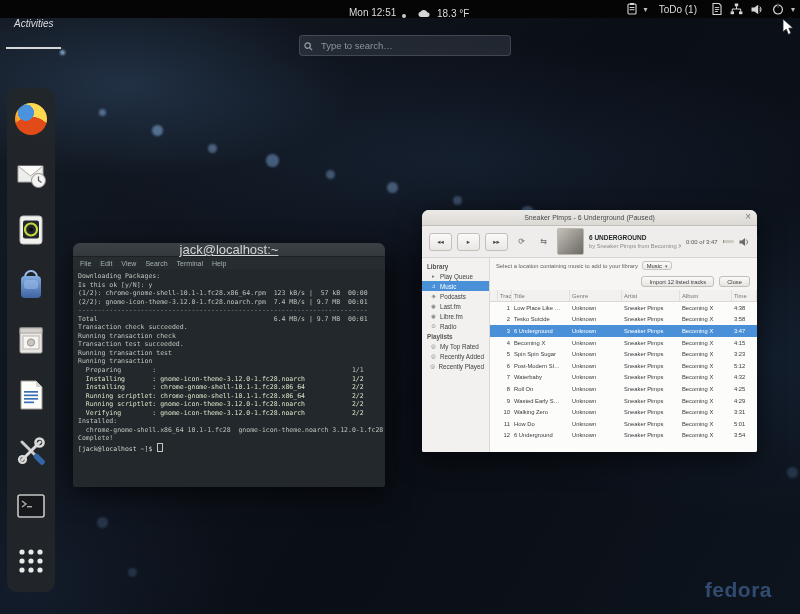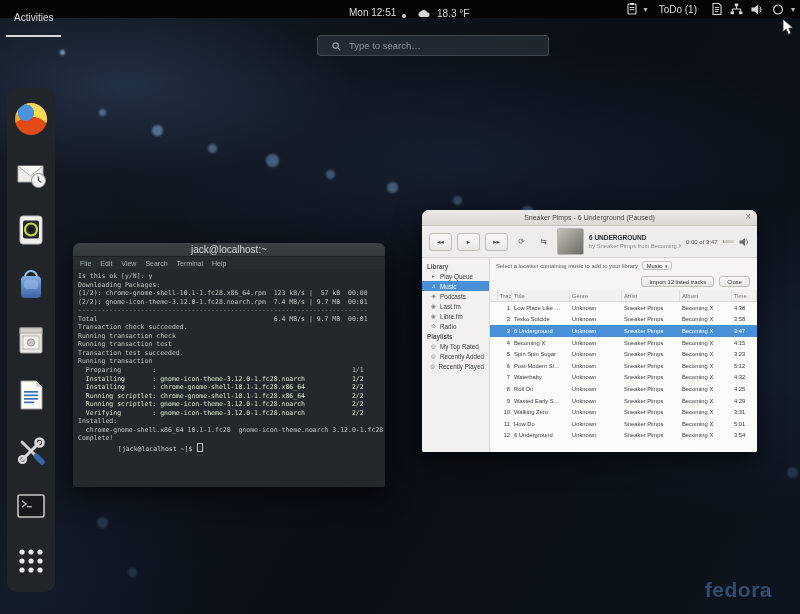--- a/index.html
+++ b/index.html
@@ -25,34 +25,34 @@
       690px 186px 0 2px rgba(150,190,240,.28),750px 190px 0 4px rgba(130,175,230,.3),
       18px 420px 0 2px rgba(120,165,220,.25), 40px 470px 0 3px rgba(120,165,220,.22),
       70px 520px 0 2px rgba(120,165,220,.2), 730px 420px 0 3px rgba(120,165,220,.22),
       762px 470px 0 2px rgba(120,165,220,.2);}
   #watermark{position:absolute;right:28px;bottom:12px;font-size:21px;font-weight:bold;
     color:rgba(95,145,215,.45);letter-spacing:.5px;}
 
   
   #topbar{position:absolute;left:0;top:0;width:800px;height:18px;background:#050506;
     color:#dcdcdc;font-size:10px;z-index:50;}
-  #activities{position:absolute;left:6px;top:0;height:15px;line-height:16px;padding:10px 8px;
-    border-bottom:2px solid rgba(235,235,235,.9);cursor:pointer;}
+  #activities{position:absolute;left:6px;top:0;height:15px;line-height:16px;padding:16px 8px;
+    border-bottom:2px solid rgba(235,235,235,.9);cursor:pointer;font-style:italic;}
   #clock{position:absolute;left:349px;top:0;height:18px;display:flex;align-items:flex-end;gap:6px;}
   .notif-dot{width:4px;height:4px;border-radius:50%;background:#c9c9c9;}
   #weather{position:absolute;left:413px;top:4px;height:18px;display:flex;align-items:center;gap:3px;}
   #topbar-right{position:absolute;right:5px;top:0;height:18px;display:flex;align-items:center;} #topbar-right .sp-m{width:11px;}
   .tray-caret{font-size:8px;color:#bdbdbd;margin-left:3px;}
   .tray-ic{display:flex;align-items:center;margin:0 4px;}
   .tb-item{display:flex;align-items:center;cursor:pointer;height:100%;}
 
   
-  #searchbar{position:absolute;left:317px;top:35px;width:202px;height:19px;z-index:40;
+  #searchbar{position:absolute;left:299px;top:35px;width:202px;height:19px;z-index:40;
     background:rgba(190,205,220,.12);border:1px solid rgba(255,255,255,.14);border-radius:4px;
-    display:flex;align-items:center;padding:0 14px;gap:6px;}
+    display:flex;align-items:center;padding:0 4px;gap:6px;}
   #searchbar input{background:transparent;border:none;outline:none;color:#cfd4d9;
     font-size:9.5px;width:100%;font-family:"Liberation Sans",sans-serif;}
   #searchbar input::placeholder{color:#8d949b;}
 
   
   #dock{position:absolute;left:7px;top:88px;width:48px;height:504px;z-index:40;
     background:rgba(34,38,42,.94);border-radius:10px;display:flex;flex-direction:column;
     align-items:center;justify-content:space-between;padding:13px 0;box-sizing:border-box;}
   .dock-item{width:36px;height:36px;display:flex;align-items:center;justify-content:center;cursor:pointer;}
   .fx{width:32px;height:32px;border-radius:50%;
@@ -60,30 +60,30 @@
        radial-gradient(circle at 50% 110%, #e24b17 0 55%, transparent 56%),
        radial-gradient(circle at 70% 10%, #ffd94f 0 45%, #ff9322 70%, #e8561e 100%);}
 
   
   .window{position:absolute;box-shadow:0 8px 26px rgba(0,0,0,.6);border-radius:7px 7px 2px 2px;
     overflow:hidden;z-index:30;}
 
   
   #terminal{left:73px;top:243px;width:312px;height:244px;background:#23282c;}
   #term-titlebar{height:13px;background:linear-gradient(#3c4145,#33383c);display:flex;
-    align-items:center;justify-content:center;color:#d4d7d8;font-size:10px;border-bottom:1px solid #1d2124;}
+    align-items:center;justify-content:center;color:#d4d7d8;font-size:13px;border-bottom:1px solid #1d2124;text-decoration:underline;}
   #term-menu{height:12px;display:flex;align-items:center;gap:9px;padding:0 7px;
     color:#a5b2ae;font-size:7px;background:#272c30;}
   #term-menu span{cursor:pointer;}
   #term-body{padding:3px 5px;font-family:"DejaVu Sans Mono",monospace;font-size:6.5px;
     line-height:8.55px;color:#bdc4bd;}
   #term-body div{white-space:pre;}
   #term-body .pkg{color:#d7e6c8;}
   #term-body .dim{color:#8f9890;}
-  #term-body .prompt{color:#cdd3cc;margin-left:40px;}
+  #term-body .prompt{color:#cdd3cc;}
   #term-body .prompt::after{content:"";display:inline-block;width:3.5px;height:7px;
     border:1px solid #c2c8c1;margin-left:1px;vertical-align:-1px;}
 
   
   #music{left:422px;top:210px;width:335px;height:242px;background:#f6f5f4;color:#2e3436;}
   #mus-titlebar{height:15px;background:linear-gradient(#eceae7,#dcd9d4);border-bottom:1px solid #c4c0ba;
     display:flex;align-items:center;justify-content:center;position:relative;
     font-size:7px;color:#4c4c4c;}
   #mus-close{position:absolute;right:6px;top:1px;font-size:10px;color:#7a7a7a;cursor:pointer;}
   #mus-toolbar{height:32px;background:#efedeb;border-bottom:1px solid #d8d4cf;display:flex;
@@ -307,30 +307,30 @@
     <div id="term-titlebar">jack@localhost:~</div>
     <div id="term-menu">
       <span>File</span>
         <span>Edit</span>
         <span>View</span>
         <span>Search</span>
         <span>Terminal</span>
         <span>Help</span>
     </div>
     <div id="term-body">
-      <div>Is this ok [y/N]: y</div>
-        <div>Downloading Packages:</div>
+      <div>Downloading Packages:</div>
+        <div>Is this ok [y/N]: y</div>
         <div>(1/2): chrome-gnome-shell-10.1-1.fc28.x86_64.rpm  123 kB/s |  57 kB  00:00</div>
         <div>(2/2): gnome-icon-theme-3.12.0-1.fc28.noarch.rpm  7.4 MB/s | 9.7 MB  00:01</div>
         <div class="dim">--------------------------------------------------------------------------</div>
         <div>Total                                             6.4 MB/s | 9.7 MB  00:01</div>
         <div>Transaction check succeeded.</div>
         <div>Running transaction check</div>
+        <div>Transaction test succeeded.</div>
         <div>Running transaction test</div>
-        <div>Transaction test succeeded.</div>
         <div>Running transaction</div>
         <div>  Preparing        :                                                  1/1</div>
         <div class="pkg">  Installing       : gnome-icon-theme-3.12.0-1.fc28.noarch            1/2</div>
         <div class="pkg">  Installing       : chrome-gnome-shell-10.1-1.fc28.x86_64            2/2</div>
         <div class="pkg">  Running scriptlet: chrome-gnome-shell-10.1-1.fc28.x86_64            2/2</div>
         <div class="pkg">  Running scriptlet: gnome-icon-theme-3.12.0-1.fc28.noarch            2/2</div>
         <div class="pkg">  Verifying        : gnome-icon-theme-3.12.0-1.fc28.noarch            2/2</div>
         <div></div>
         <div>Installed:</div>
         <div>  chrome-gnome-shell.x86_64 10.1-1.fc28  gnome-icon-theme.noarch 3.12.0-1.fc28</div>

